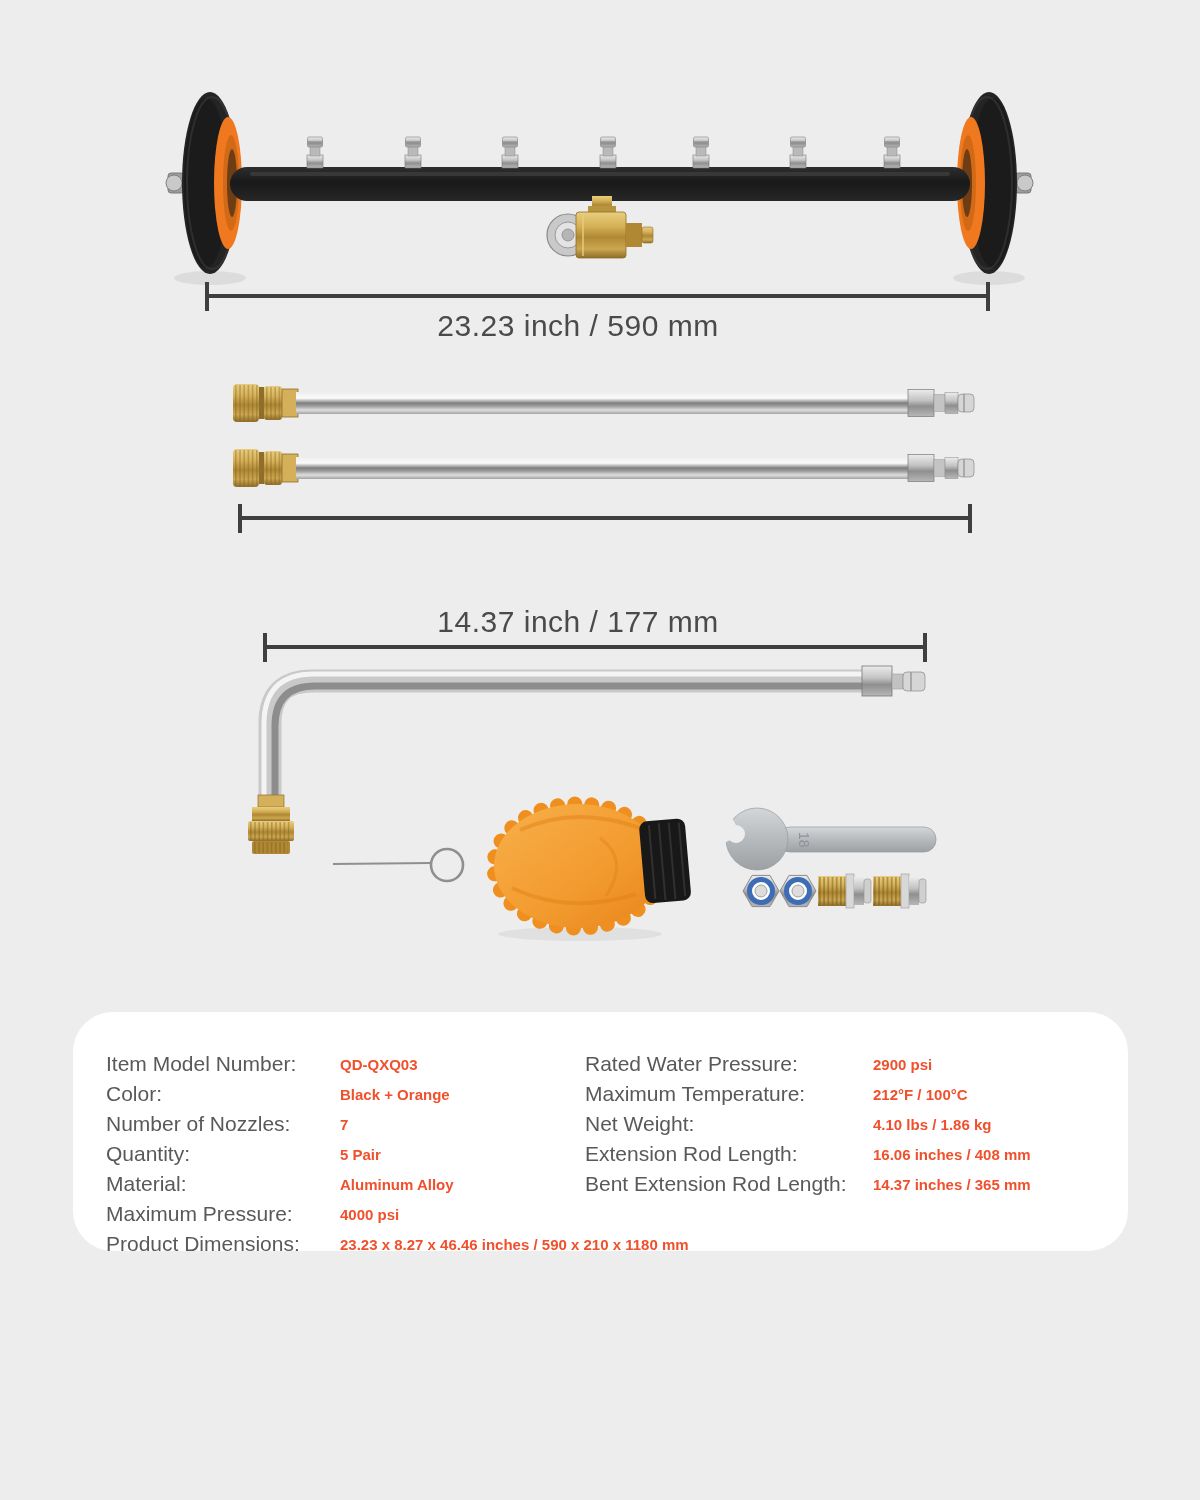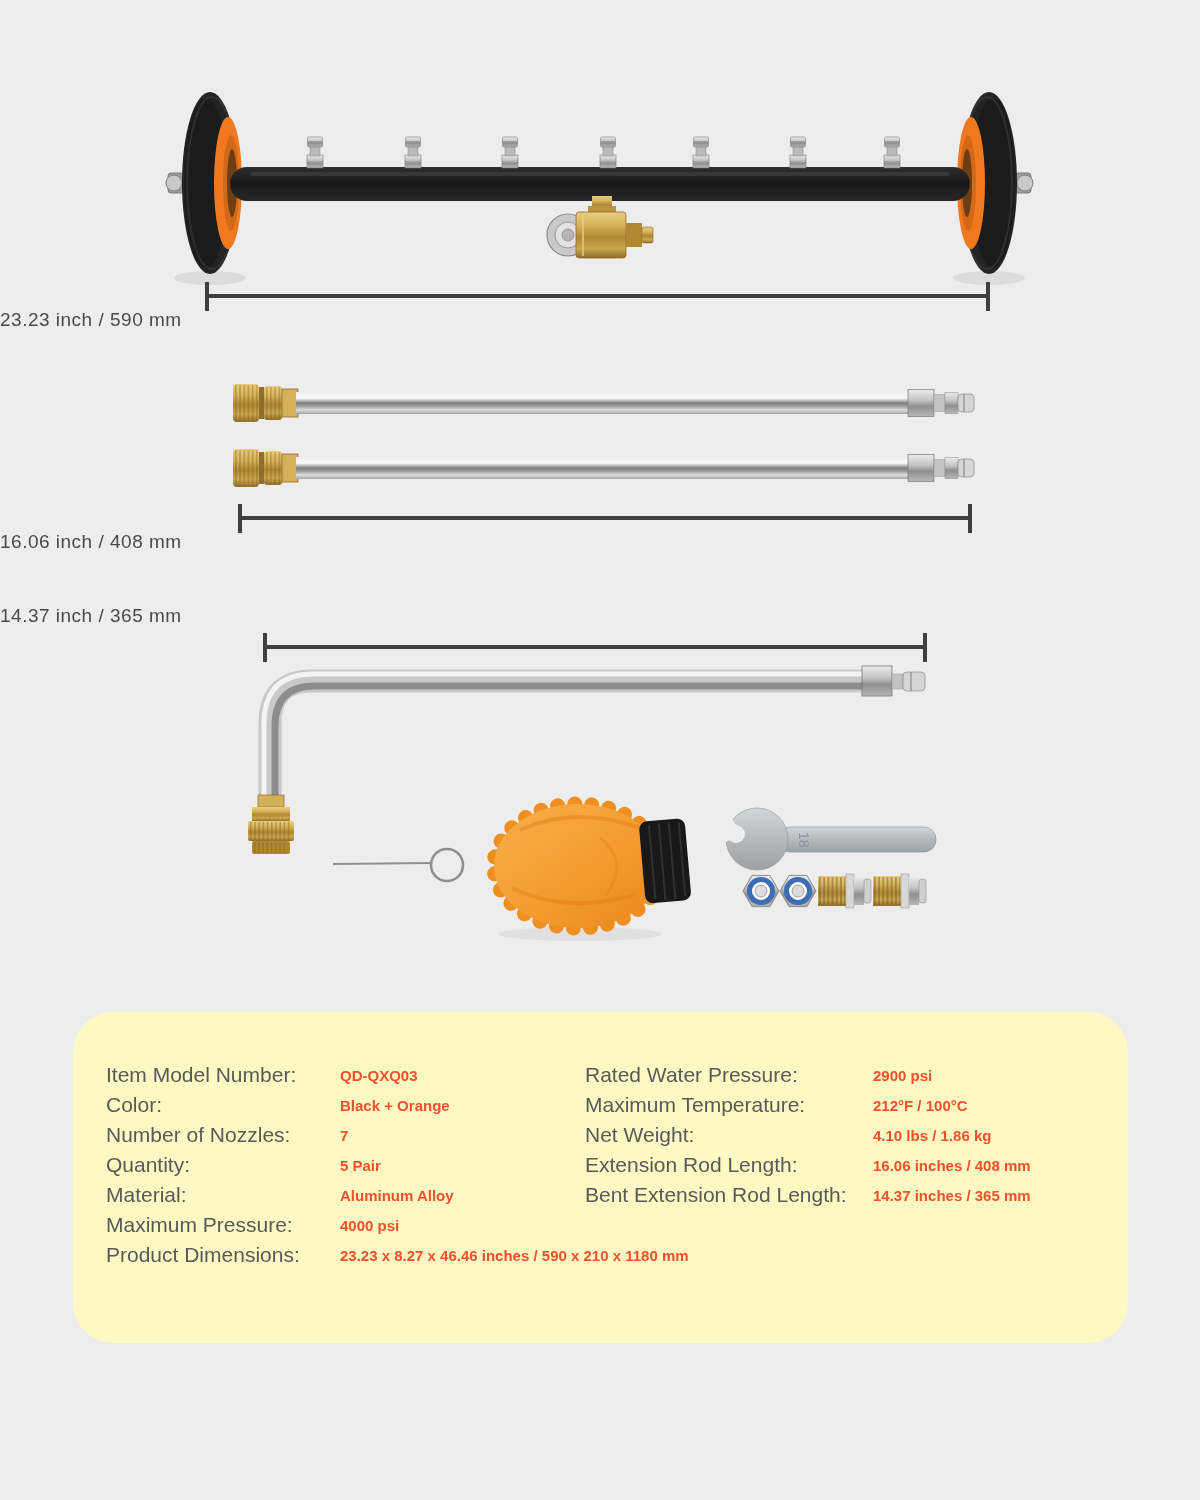--- a/index.html
+++ b/index.html
@@ -6,30 +6,30 @@
   body{
     width:1200px;height:1500px;
     background:#EDEDED;
     font-family:"Liberation Sans",sans-serif;
     position:relative;overflow:hidden;
   }
   .stage{position:absolute;left:0;top:0;width:1200px;height:1500px;}
   svg{display:block;}
   .dim-label{
     position:absolute;left:0;width:1156px;
-    text-align:left;
-    font-size:19px;letter-spacing:0.5px;
+    text-align:center;
+    font-size:30px;letter-spacing:0.5px;
     color:#4A4A4A;
   }
   .spec-card{
     position:absolute;left:73px;top:1012px;
-    width:1055px;height:331px;
-    background:#fef9c3;border-radius:40px;
+    width:1055px;height:239px;
+    background:#ffffff;border-radius:40px;
     box-sizing:border-box;
-    padding:48px 0 0 33px;
+    padding:37px 0 0 33px;
   }
   .spec-columns{display:flex;align-items:flex-start;}
   .col-left{width:464px;flex:0 0 auto;}
   .col-right{flex:1 1 auto;margin-left:15px;}
   .spec-row{display:flex;align-items:center;height:30px;white-space:nowrap;}
   .spec-label{color:#58595B;font-size:21px;flex:0 0 auto;}
   .col-left .spec-label{width:234px;}
   .col-right .spec-label{width:288px;}
   .spec-value{color:#F0502C;font-size:15px;font-weight:700;}
 </style>
@@ -240,22 +240,21 @@
       <use href="#nut" x="798" y="891"></use>
     </g>
 
     <g>
       <use href="#adapter" x="818" y="874"></use>
       <use href="#adapter" x="873" y="874"></use>
     </g>
   </svg>
 
   <div class="dim-label" style="top:309px">23.23 inch / 590 mm</div>
-  <div class="dim-label" style="top:531px">16.06 inch / 408 mm</div>
-  <div class="dim-label" style="top:605px">14.37 inch / 365 mm</div>
+  <div class="dim-label" style="top:605px">14.37 inch / 177 mm</div>
 
   <div class="spec-card">
     <div class="spec-columns">
       <div class="col-left">
         <div class="spec-row">
           <span class="spec-label">Item Model Number:</span>
           <span class="spec-value">QD-QXQ03</span>
         </div>
         <div class="spec-row">
           <span class="spec-label">Color:</span>

